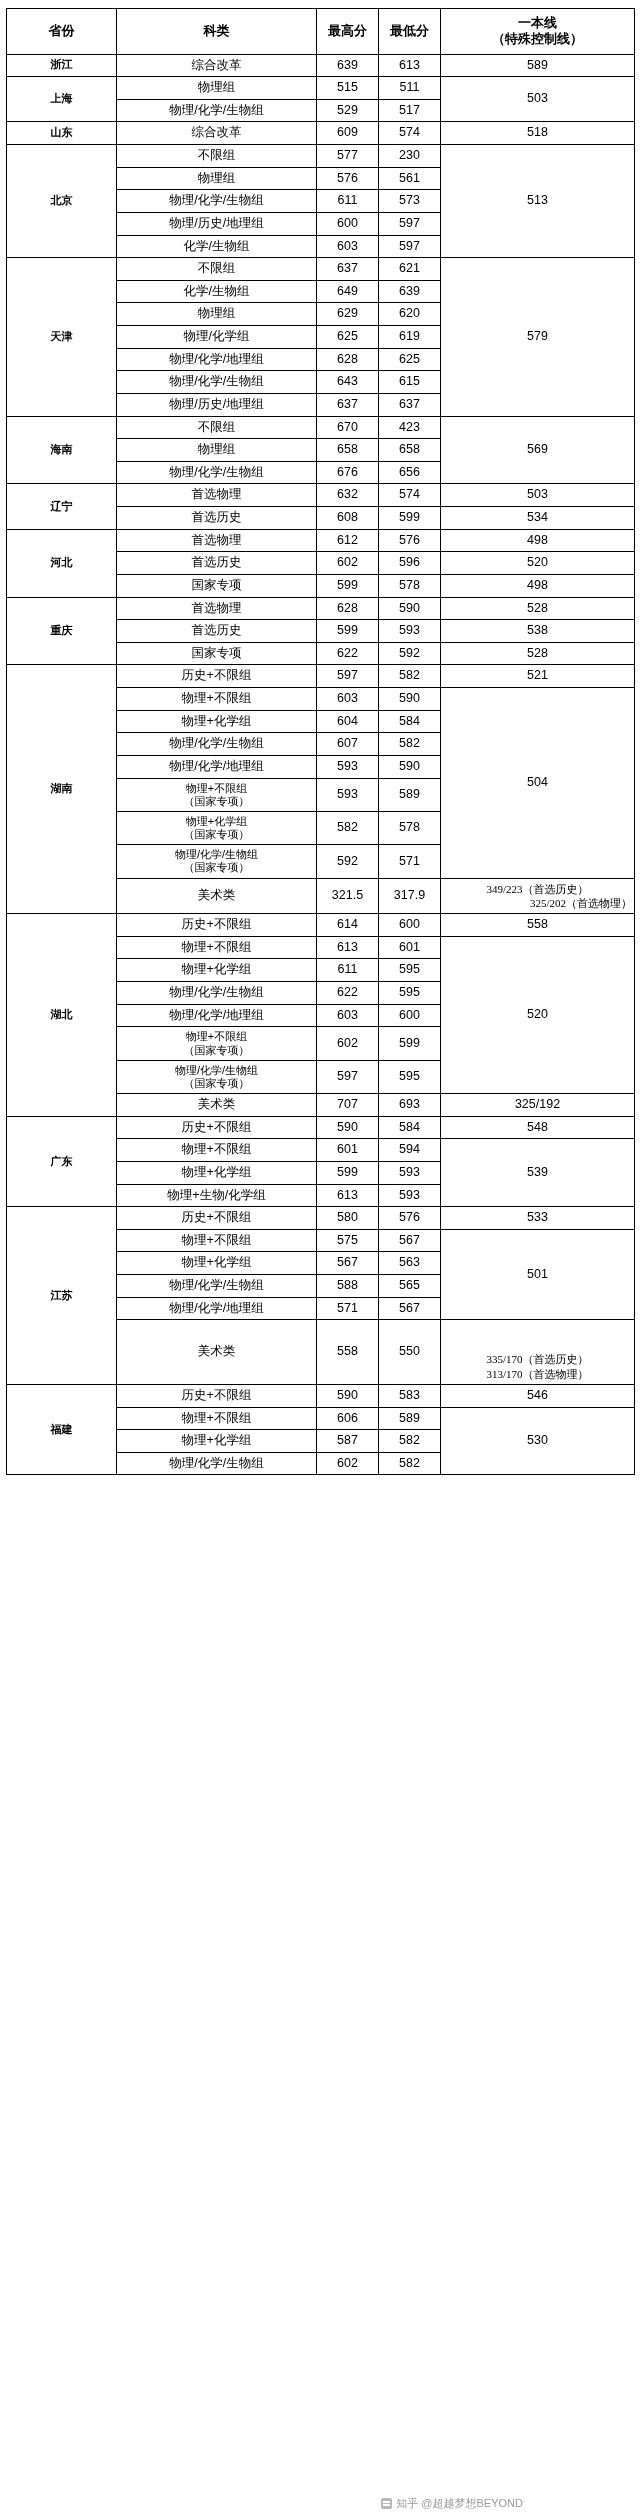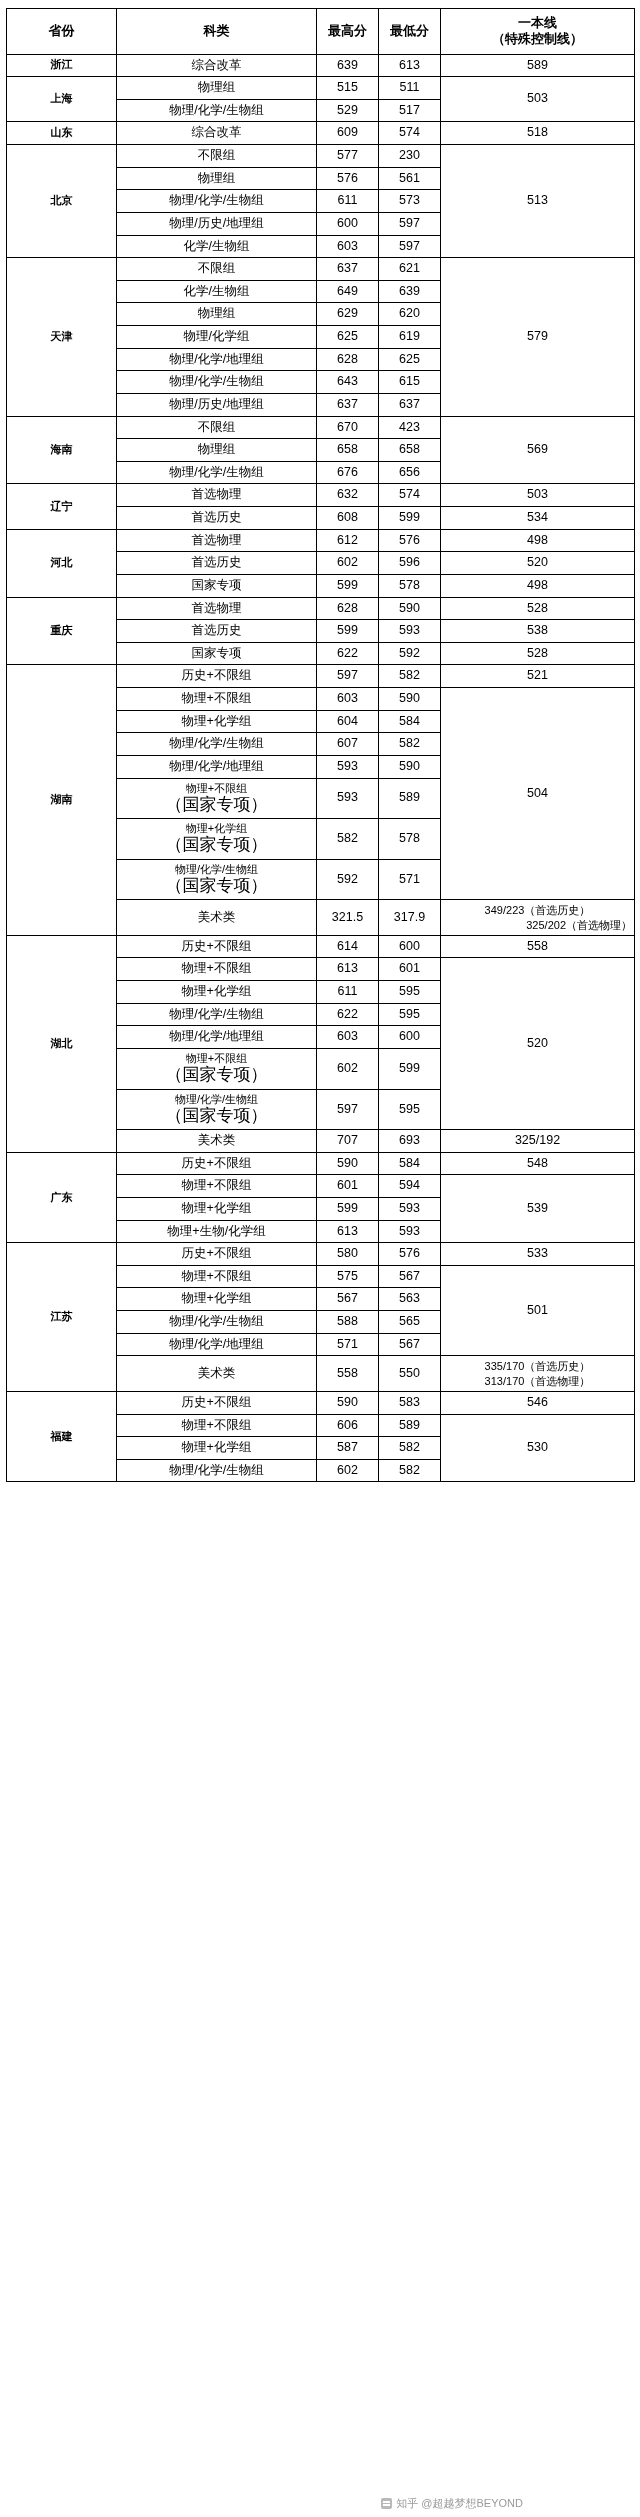--- a/index.html
+++ b/index.html
@@ -55,24 +55,25 @@
   }
   td.num {
     font-size: 12.5px;
   }
   td.line {
     font-size: 12.5px;
   }
   td.line.small {
     font-size: 11px;
     line-height: 1.3;
+    font-family: Liberation Serif, serif;
   }
   .cat-sub {
     display: block;
-    font-size: 17px;
+    font-size: 11px;
     line-height: 1.2;
     text-align: center;
   }
   .watermark {
     position: absolute;
     right: 14px;
     bottom: 6px;
     font-size: 11px;
     color: #9a9a9a;
     display: flex;
@@ -439,21 +440,21 @@
         <tr>
           <td class="cat">物理/化学/地理组</td>
           <td class="num">571</td>
           <td class="num">567</td>
         </tr>
         <tr>
           <td class="cat">美术类</td>
           <td class="num">558</td>
           <td class="num">550</td>
           <td class="line small">
-            <span style="display: block;">335/170（首选历史）</span>
+            <span style="display: block; margin-top: 29px;">335/170（首选历史）</span>
             <span style="display: block;">313/170（首选物理）</span>
           </td>
         </tr>
         <tr>
           <td class="prov" rowspan="4">福建</td>
           <td class="cat">历史+不限组</td>
           <td class="num">590</td>
           <td class="num">583</td>
           <td class="line">546</td>
         </tr>

